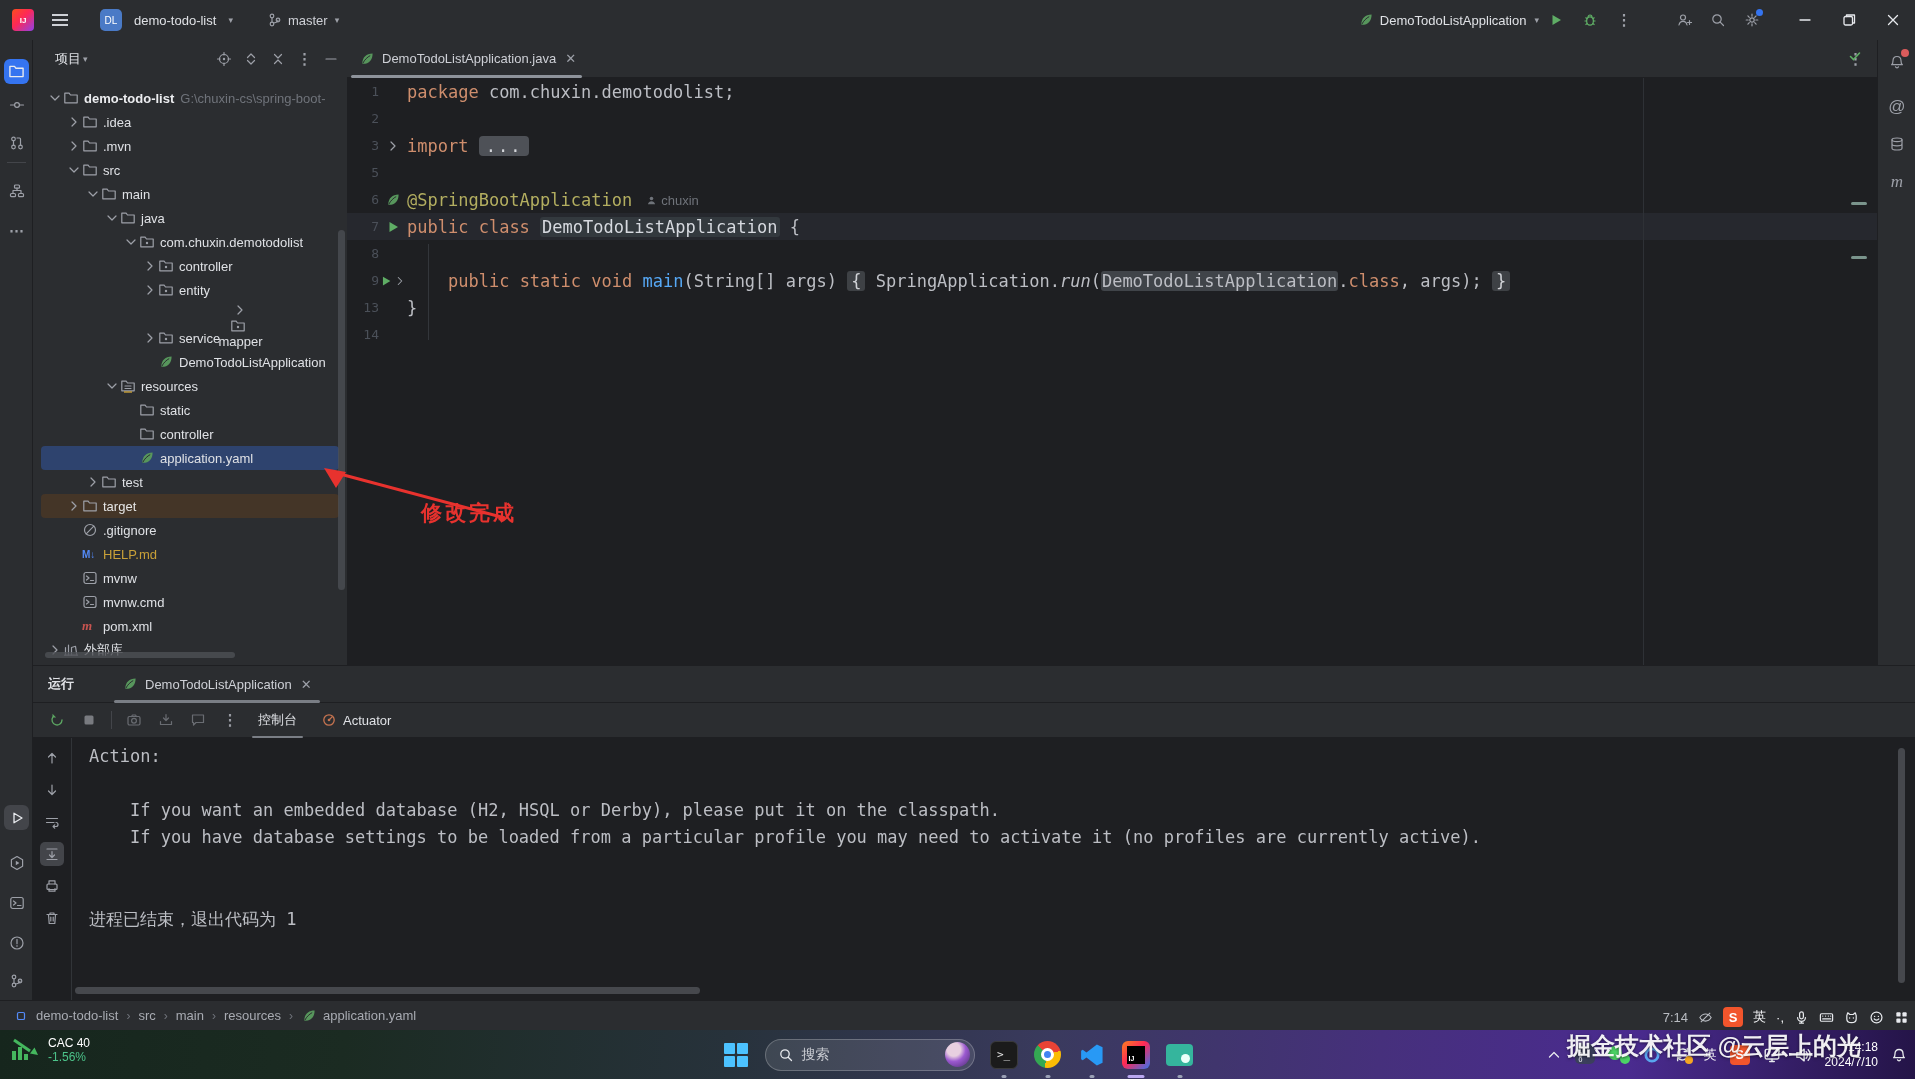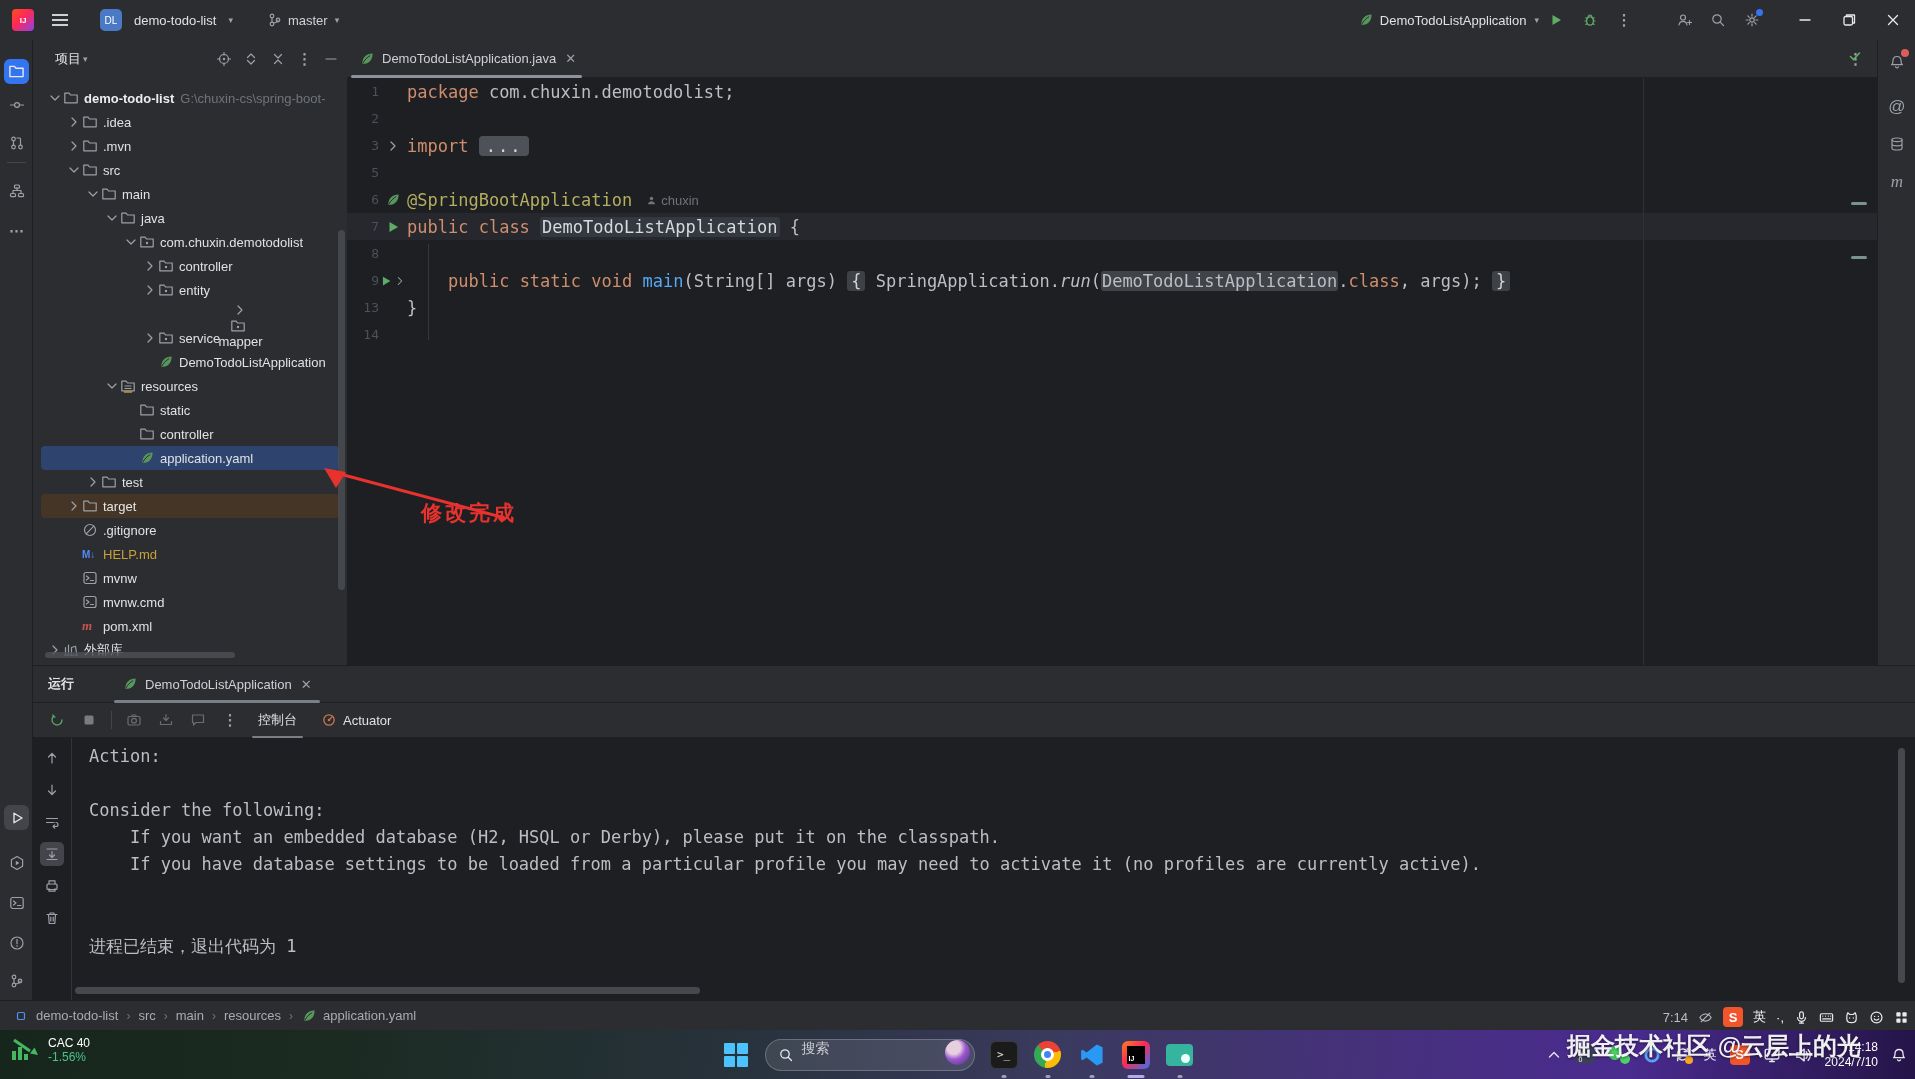--- a/index.html
+++ b/index.html
@@ -111,21 +111,21 @@
   .crumb-sep{color:#6F737A;font-size:12px;margin-right:8px}
 
   
   .taskbar{position:absolute;left:0;top:1030px;width:1915px;height:49px;background:linear-gradient(95deg,#16261d 0%,#1b2b22 18%,#27323b 38%,#3a3a5e 55%,#46307c 72%,#4a2b8f 85%,#241447 100%)}
   .stock{position:absolute;left:10px;top:6px;display:flex;align-items:center;gap:8px}
   .stock-name{color:#fff;font-size:12px}
   .stock-chg{color:#4CC38A;font-size:12px}
   .tb-center{position:absolute;left:50%;top:0;height:49px;transform:translateX(-50%);display:flex;align-items:center;gap:14px}
   .start-grid{width:24px;height:24px;display:grid;grid-template-columns:11px 11px;grid-gap:2px}
   .start-grid i{background:#4CC2FF;border-radius:1px}
-  .search-pill{width:210px;height:32px;border-radius:17px;background:rgba(255,255,255,.10);border:1px solid rgba(255,255,255,.22);display:flex;gap:8px;padding:0 4px 0 12px;color:#C8CAD0;font-size:14px}
+  .search-pill{width:210px;height:32px;border-radius:17px;background:rgba(255,255,255,.10);border:1px solid rgba(255,255,255,.22);display:flex;align-items:center;gap:8px;padding:0 4px 0 12px;color:#C8CAD0;font-size:14px}
   .pill-avatar{margin-left:auto;width:25px;height:25px;border-radius:50%;background:radial-gradient(circle at 35% 30%,#e8cfe0 0 28%,#9b59d0 50%,#4a2b6f 100%)}
   .app-ic{width:30px;height:30px;display:flex;align-items:center;justify-content:center;position:relative}
   .app-dot:after{content:"";position:absolute;bottom:-8px;left:50%;transform:translateX(-50%);width:5px;height:3px;border-radius:2px;background:#9aa0b5}
   .app-bar:after{content:"";position:absolute;bottom:-8px;left:50%;transform:translateX(-50%);width:17px;height:3px;border-radius:2px;background:#b9a7f0}
   .term-ic{width:28px;height:28px;border-radius:6px;background:#1b1b1b;border:1px solid #3a3a3a;color:#e6e6e6;font-family:"DejaVu Sans Mono",monospace;font-size:11px;display:flex;align-items:center;justify-content:center}
   .chrome-ic{width:27px;height:27px;border-radius:50%;background:conic-gradient(from -45deg,#ea4335 0 33%,#fbbc05 0 66%,#34a853 0 100%);position:relative}
   .chrome-ic:after{content:"";position:absolute;inset:7px;border-radius:50%;background:#4285f4;border:3px solid #fff}
   .idea-ic{width:28px;height:28px;border-radius:6px;background:linear-gradient(135deg,#fc801d,#fe2857 45%,#3574f0);display:flex;align-items:center;justify-content:center}
   .idea-ic b{width:18px;height:18px;background:#000;color:#fff;font-size:7px;display:flex;align-items:flex-end;padding:2px;font-family:"Liberation Sans",sans-serif}
   .cast-ic{width:27px;height:22px;border-radius:4px;background:#35b59d;position:relative}
@@ -784,21 +784,20 @@
       </span>
     <span class="cg-ic" style="top:168px">
         <svg width="16" height="16" viewBox="0 0 16 16">
           <path d="M3 4.5h10M6 4.5V3h4v1.5M4.5 4.5l.7 9h5.6l.7-9M6.8 7v4M9.2 7v4" stroke="#9DA0A8" stroke-width="1.2" fill="none" stroke-linecap="round" stroke-linejoin="round"></path>
         </svg>
       </span>
   </div>
   <div class="console">
       <div>Action:</div>
       <div></div>
-      <div>Consider the following:</div>
       <div>    If you want an embedded database (H2, HSQL or Derby), please put it on the classpath.</div>
       <div>    If you have database settings to be loaded from a particular profile you may need to activate it (no profiles are currently active).</div>
       <div></div>
       <div></div>
       <div>进程已结束，退出代码为 1</div>
     </div>
   <div class="rp-hscroll"></div>
   <div class="rp-vscroll"></div>
 </section>
 

